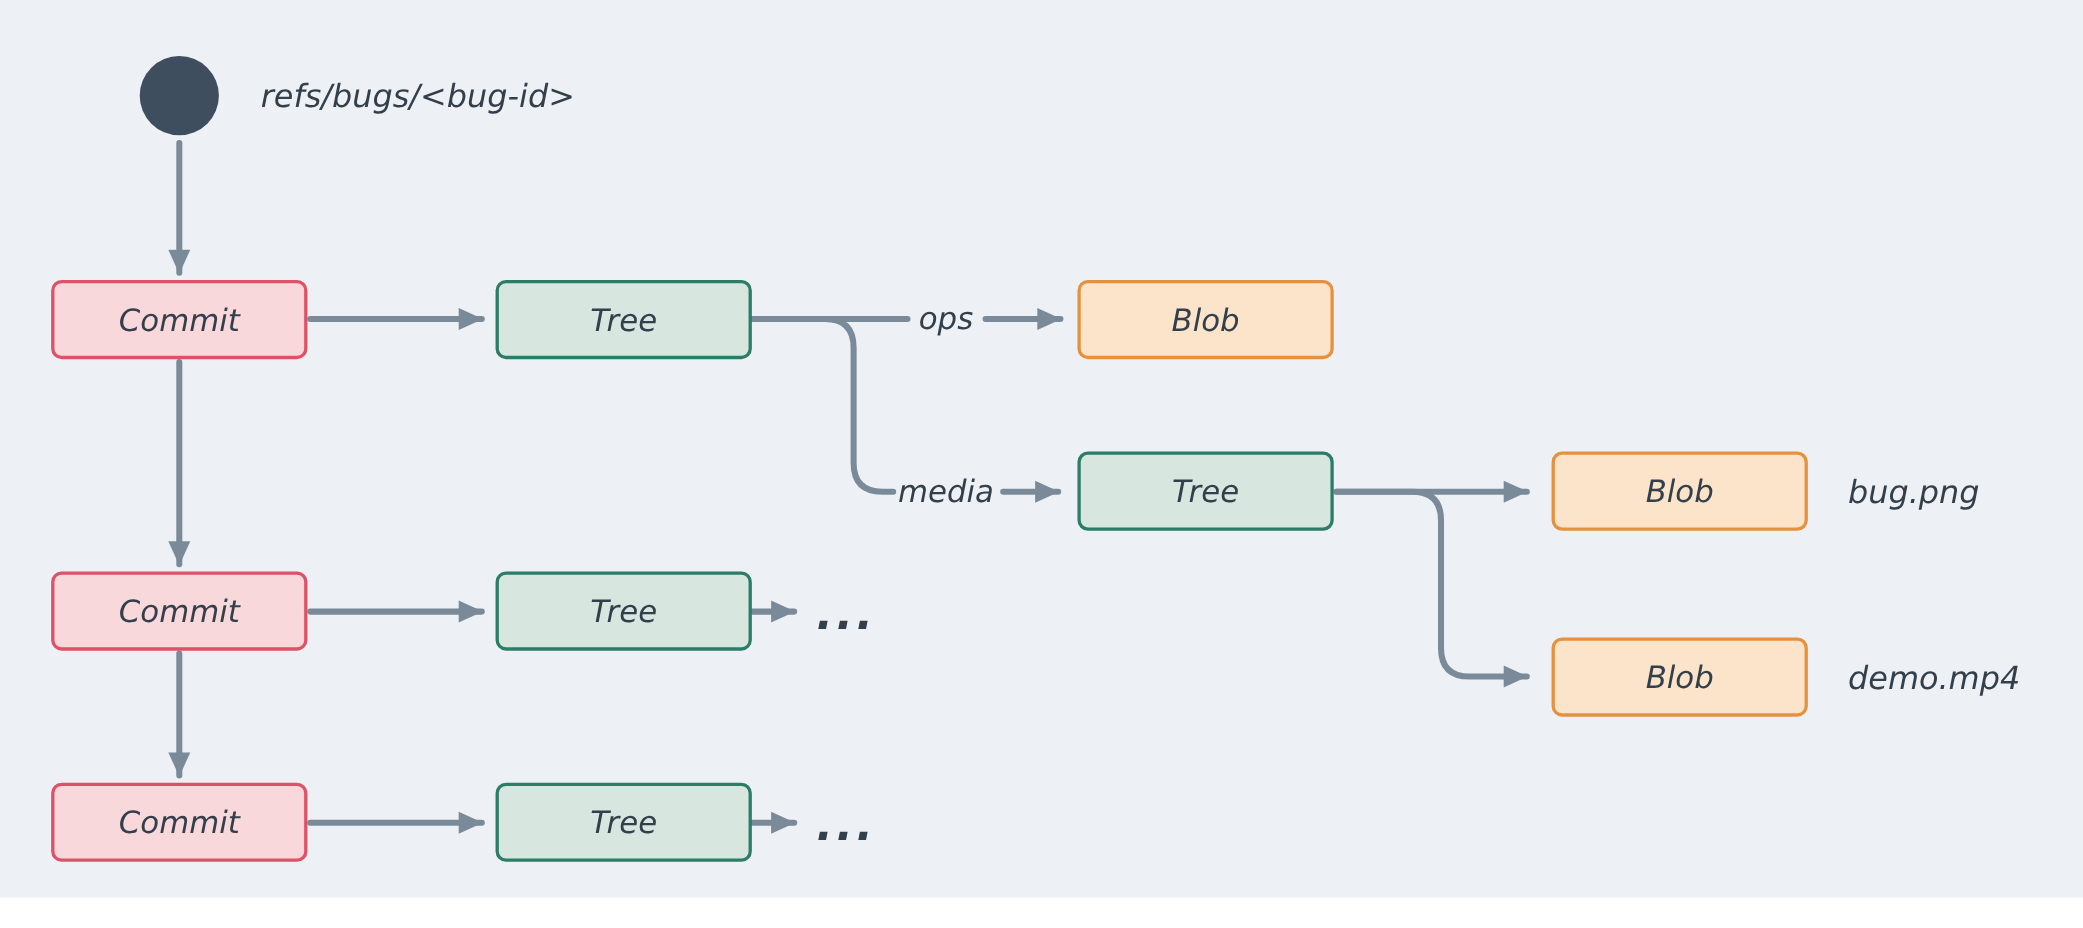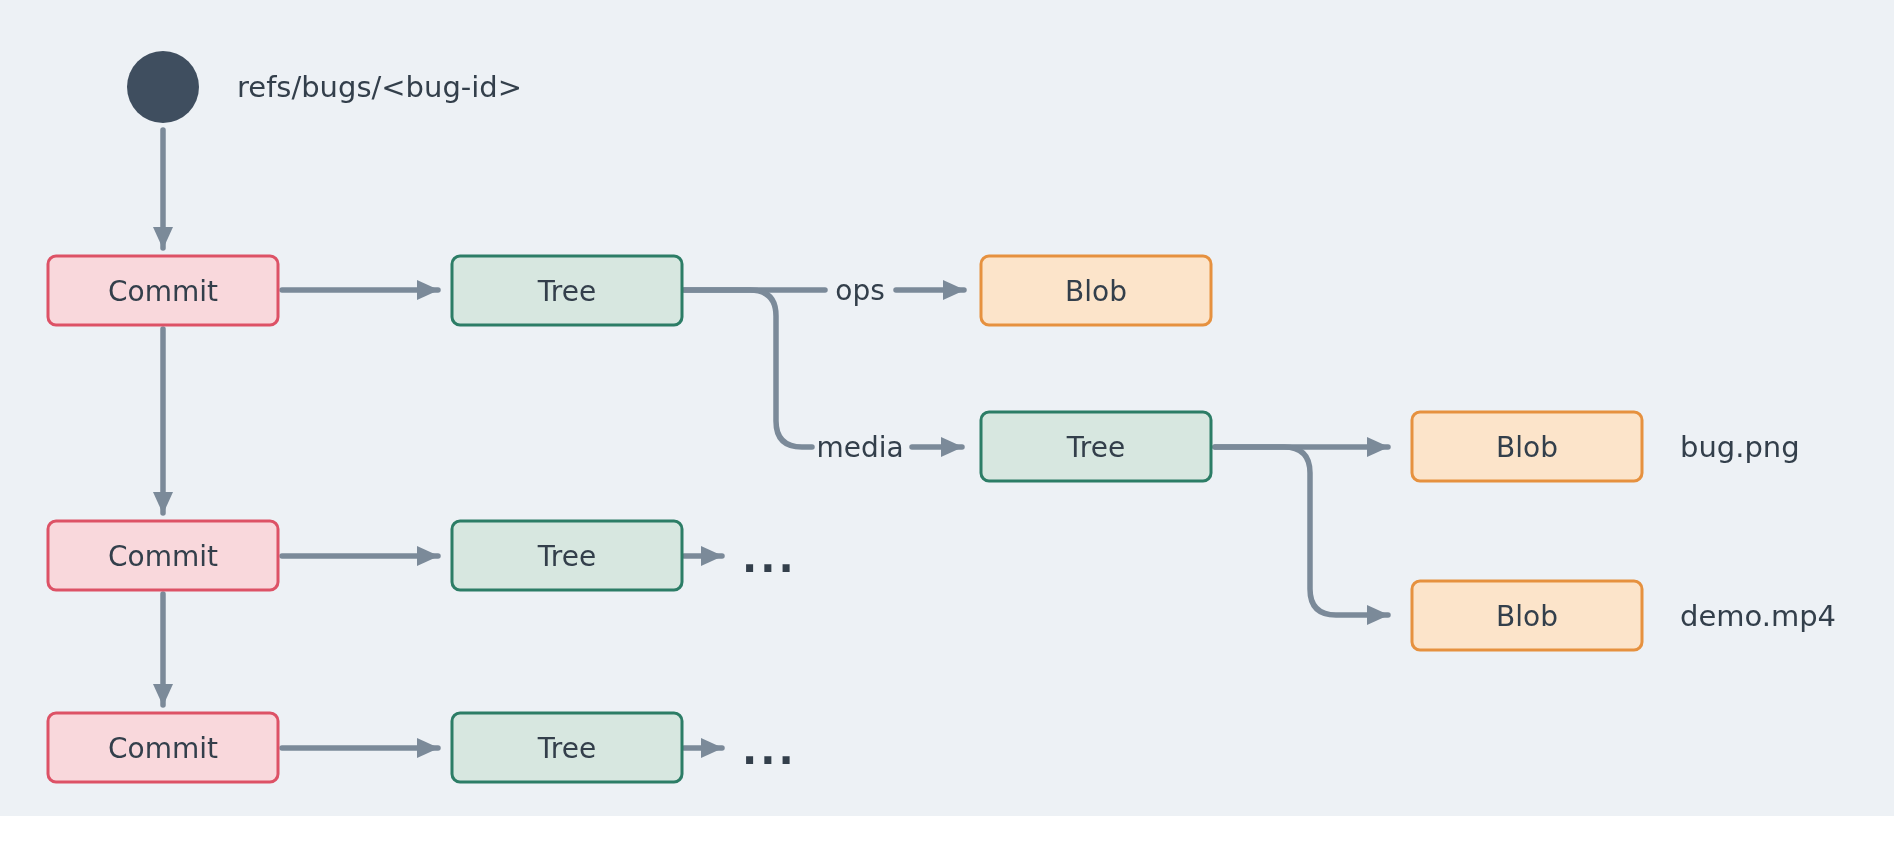--- a/index.html
+++ b/index.html
@@ -9,20 +9,21 @@
   body {
     background: var(--background, #edf1f5);
     font-family: "DejaVu Sans", "Liberation Sans", sans-serif;
   }
   .canvas {
     position: relative;
     width: 1894px;
     height: 844px;
     background: var(--background, #edf1f5);
     overflow: hidden;
+    font-style: italic;
   }
   svg { display: block; }
 
   .edge {
     stroke: var(--arrow, #7b8a99);
     stroke-width: 5.5;
     fill: none;
     stroke-linecap: round;
     stroke-linejoin: round;
   }

